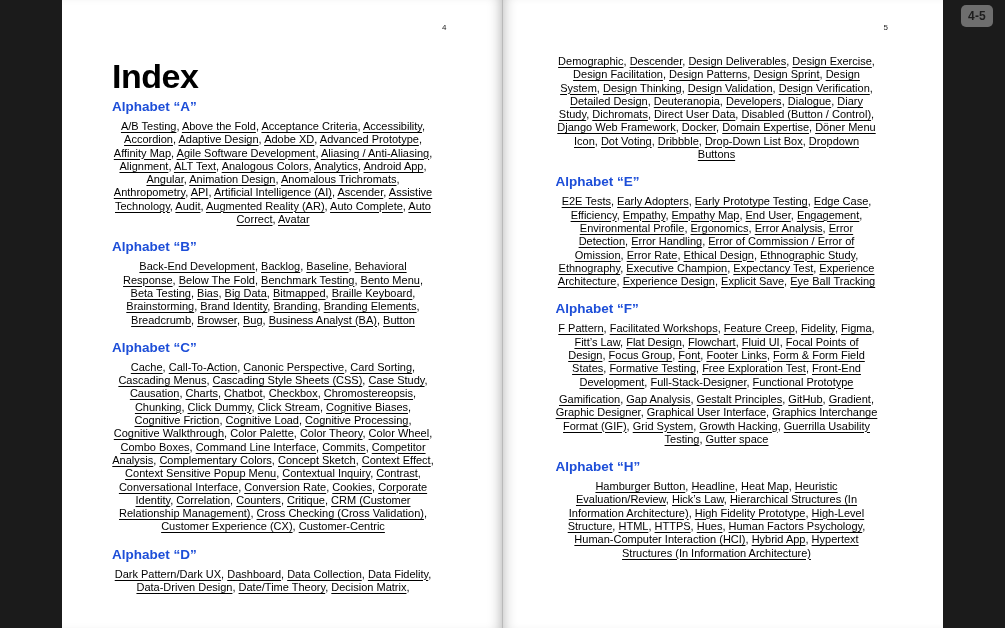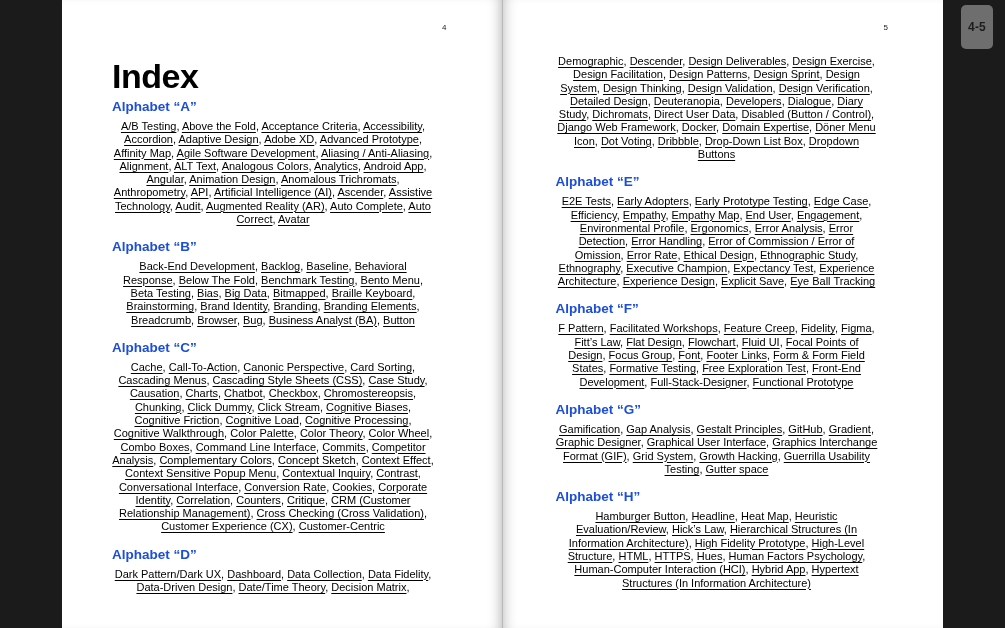--- a/index.html
+++ b/index.html
@@ -18,21 +18,21 @@
     background: #1b1b1b;
   }
   .page-indicator {
     position: absolute;
     top: 5px;
     right: 12px;
     background: #6e6e6e;
     color: #1d1d1d;
     font-size: 12px;
     font-weight: bold;
-    padding: 15px 7px;
+    padding: 4px 7px;
     border-radius: 5px;
     letter-spacing: 0.2px;
     z-index: 5;
   }
   .spread {
     position: absolute;
     left: 62px;
     top: 0;
     width: 881px;
     height: 628px;
@@ -136,21 +136,20 @@
 
     <div class="page right">
       <div class="page-num">5</div>
       <div class="content">
         <div class="sections">
             <p class="terms"><span class="term">Demographic</span>, <span class="term">Descender</span>, <span class="term">Design Deliverables</span>, <span class="term">Design Exercise</span>, <span class="term">Design Facilitation</span>, <span class="term">Design Patterns</span>, <span class="term">Design Sprint</span>, <span class="term">Design System</span>, <span class="term">Design Thinking</span>, <span class="term">Design Validation</span>, <span class="term">Design Verification</span>, <span class="term">Detailed Design</span>, <span class="term">Deuteranopia</span>, <span class="term">Developers</span>, <span class="term">Dialogue</span>, <span class="term">Diary Study</span>, <span class="term">Dichromats</span>, <span class="term">Direct User Data</span>, <span class="term">Disabled (Button / Control)</span>, <span class="term">Django Web Framework</span>, <span class="term">Docker</span>, <span class="term">Domain Expertise</span>, <span class="term">Döner Menu Icon</span>, <span class="term">Dot Voting</span>, <span class="term">Dribbble</span>, <span class="term">Drop-Down List Box</span>, <span class="term">Dropdown Buttons</span></p>
             <h2 class="alphabet-heading">Alphabet “E”</h2>
             <p class="terms"><span class="term">E2E Tests</span>, <span class="term">Early Adopters</span>, <span class="term">Early Prototype Testing</span>, <span class="term">Edge Case</span>, <span class="term">Efficiency</span>, <span class="term">Empathy</span>, <span class="term">Empathy Map</span>, <span class="term">End User</span>, <span class="term">Engagement</span>, <span class="term">Environmental Profile</span>, <span class="term">Ergonomics</span>, <span class="term">Error Analysis</span>, <span class="term">Error Detection</span>, <span class="term">Error Handling</span>, <span class="term">Error of Commission / Error of Omission</span>, <span class="term">Error Rate</span>, <span class="term">Ethical Design</span>, <span class="term">Ethnographic Study</span>, <span class="term">Ethnography</span>, <span class="term">Executive Champion</span>, <span class="term">Expectancy Test</span>, <span class="term">Experience Architecture</span>, <span class="term">Experience Design</span>, <span class="term">Explicit Save</span>, <span class="term">Eye Ball Tracking</span></p>
             <h2 class="alphabet-heading">Alphabet “F”</h2>
             <p class="terms"><span class="term">F Pattern</span>, <span class="term">Facilitated Workshops</span>, <span class="term">Feature Creep</span>, <span class="term">Fidelity</span>, <span class="term">Figma</span>, <span class="term">Fitt’s Law</span>, <span class="term">Flat Design</span>, <span class="term">Flowchart</span>, <span class="term">Fluid UI</span>, <span class="term">Focal Points of Design</span>, <span class="term">Focus Group</span>, <span class="term">Font</span>, <span class="term">Footer Links</span>, <span class="term">Form &amp; Form Field States</span>, <span class="term">Formative Testing</span>, <span class="term">Free Exploration Test</span>, <span class="term">Front-End Development</span>, <span class="term">Full-Stack-Designer</span>, <span class="term">Functional Prototype</span></p>
-            <h2 class="alphabet-heading">Alphabet “G”</h2>
             <p class="terms"><span class="term">Gamification</span>, <span class="term">Gap Analysis</span>, <span class="term">Gestalt Principles</span>, <span class="term">GitHub</span>, <span class="term">Gradient</span>, <span class="term">Graphic Designer</span>, <span class="term">Graphical User Interface</span>, <span class="term">Graphics Interchange Format (GIF)</span>, <span class="term">Grid System</span>, <span class="term">Growth Hacking</span>, <span class="term">Guerrilla Usability Testing</span>, <span class="term">Gutter space</span></p>
             <h2 class="alphabet-heading">Alphabet “H”</h2>
             <p class="terms"><span class="term">Hamburger Button</span>, <span class="term">Headline</span>, <span class="term">Heat Map</span>, <span class="term">Heuristic Evaluation/Review</span>, <span class="term">Hick’s Law</span>, <span class="term">Hierarchical Structures (In Information Architecture)</span>, <span class="term">High Fidelity Prototype</span>, <span class="term">High-Level Structure</span>, <span class="term">HTML</span>, <span class="term">HTTPS</span>, <span class="term">Hues</span>, <span class="term">Human Factors Psychology</span>, <span class="term">Human-Computer Interaction (HCI)</span>, <span class="term">Hybrid App</span>, <span class="term">Hypertext Structures (In Information Architecture)</span></p>
           </div>
       </div>
     </div>
 
   </div>
 </div>
 

